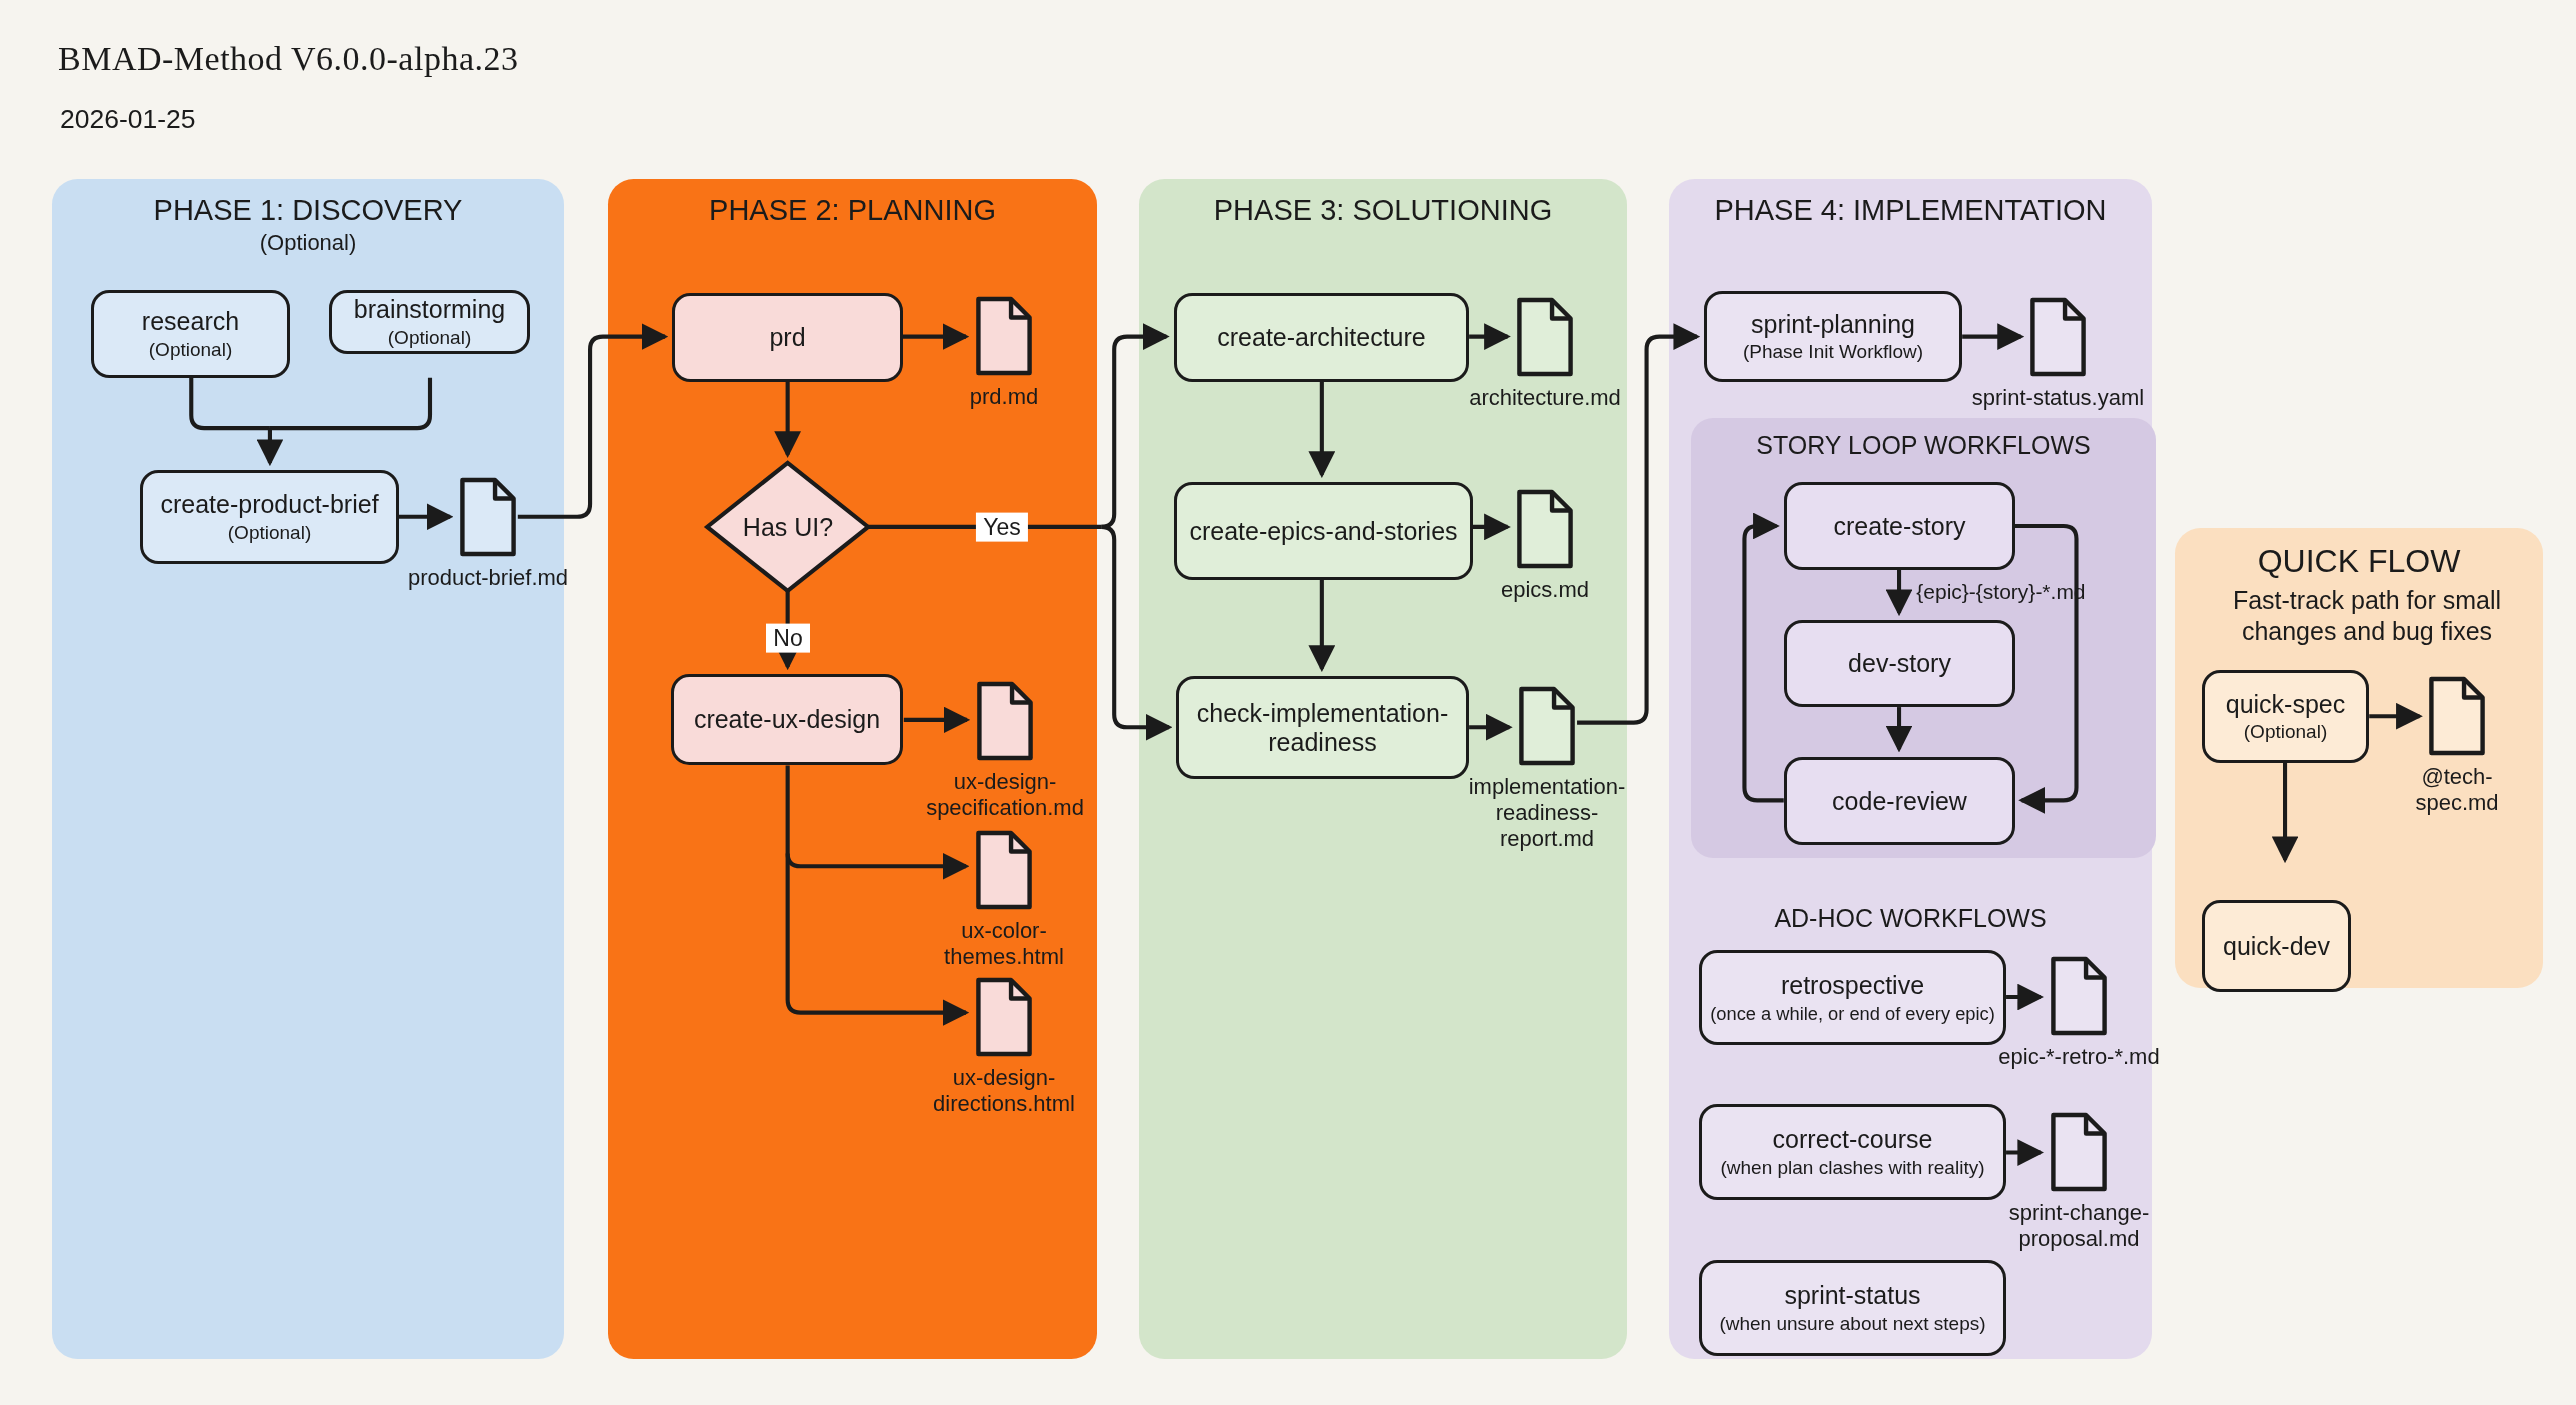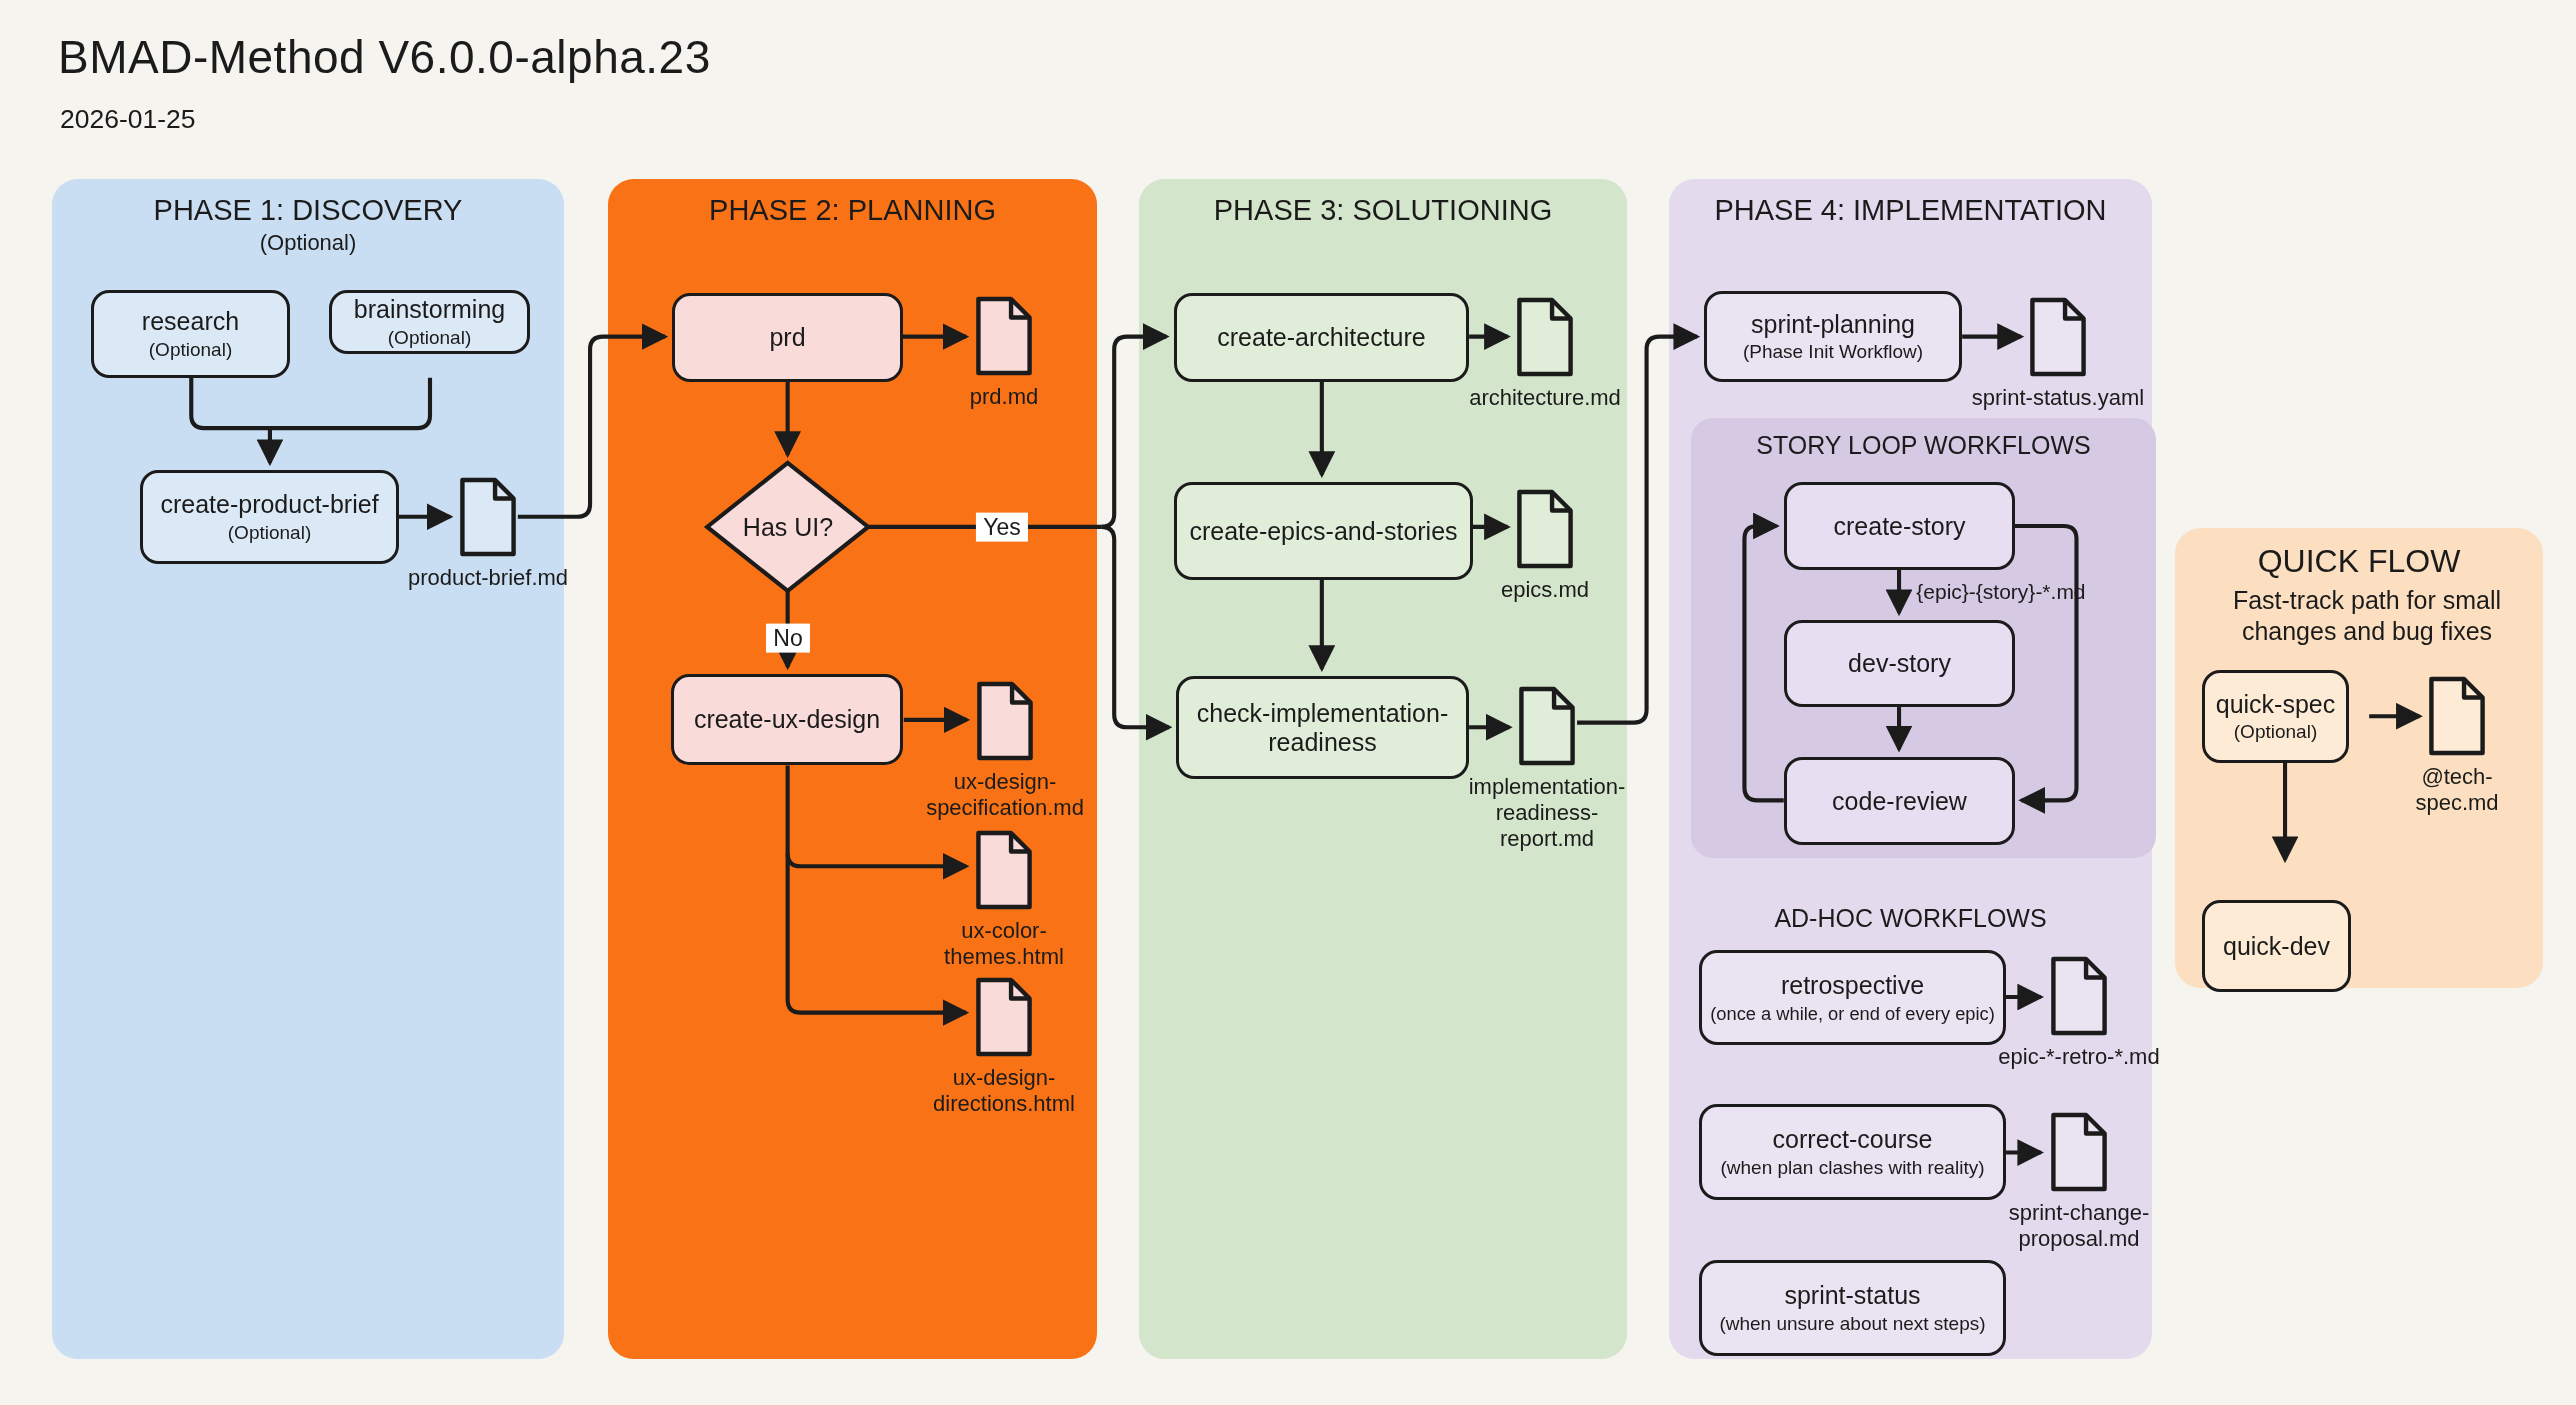--- a/index.html
+++ b/index.html
@@ -2,21 +2,21 @@
 <html style="font-size:14.6px"><head>
 <meta charset="utf-8">
 <style>
   html,body{margin:0;padding:0;background:#f6f4ef;}
   #canvas{
     position:relative;width:2576px;height:1405px;overflow:hidden;
     background:#f6f4ef;
     font-family:"Liberation Sans","DejaVu Sans",sans-serif;
     color:#1b1b1b;
   }
-  .ttl{position:absolute;left:58px;top:30px;font-size:46px;font-weight:500;letter-spacing:0.5px;}
+  .ttl{position:absolute;left:58px;top:40px;font-size:34px;font-weight:500;letter-spacing:0.5px;font-family:Liberation Serif, serif;}
   .dt{position:absolute;left:60px;top:104px;font-size:26.5px;}
   .panel{position:absolute;border-radius:25.6px;}
   .p1{background:#c9def2;} .p2{background:#f97316;} .p3{background:#d3e5ca;}
   .p4{background:#e3daed;} .p5{background:#fbdfc0;} .p4s{background:#d5c9e3;border-radius:22px;padding-left:22px;}
   .phase-title{position:absolute;left:0;width:100%;text-align:center;top:14.6px;font-size:29px;}
   .phase-sub{position:absolute;left:0;width:100%;text-align:center;top:51px;font-size:22px;}
   .sec-title{position:absolute;text-align:center;font-size:25px;}
   .qf-title{position:absolute;left:0;width:100%;text-align:center;top:14.6px;font-size:32px;}
   .qf-sub{position:absolute;left:8px;width:100%;text-align:center;top:57px;font-size:25px;line-height:1.25;white-space:pre-line;}
   svg.wires{position:absolute;left:0;top:0;z-index:2;}
@@ -259,21 +259,21 @@
         <path class="df" d="M42 5 V26 H63"></path>
       </svg>
     <div class="dl">sprint-change-
 proposal.md</div>
   </div>
   <div class="node f4" style="left:1699px;top:1260px;width:307px;height:96px">
     <div class="nl">sprint-status</div>
     <div class="ns">(when unsure about next steps)</div>
   </div>
 
-  <div class="node f5" style="left:2202px;top:670px;width:147px;height:93px">
+  <div class="node f5" style="left:2202px;top:670px;width:167px;height:93px">
     <div class="nl">quick-spec</div>
     <div class="ns">(Optional)</div>
   </div>
   <div class="doc" style="left:2347px;top:674px">
     <svg class="di f5" viewBox="0 0 68 94">
         <path class="db" d="M5 5 H42 L63 26 V89 H5 Z"></path>
         <path class="df" d="M42 5 V26 H63"></path>
       </svg>
     <div class="dl">@tech-
 spec.md</div>

